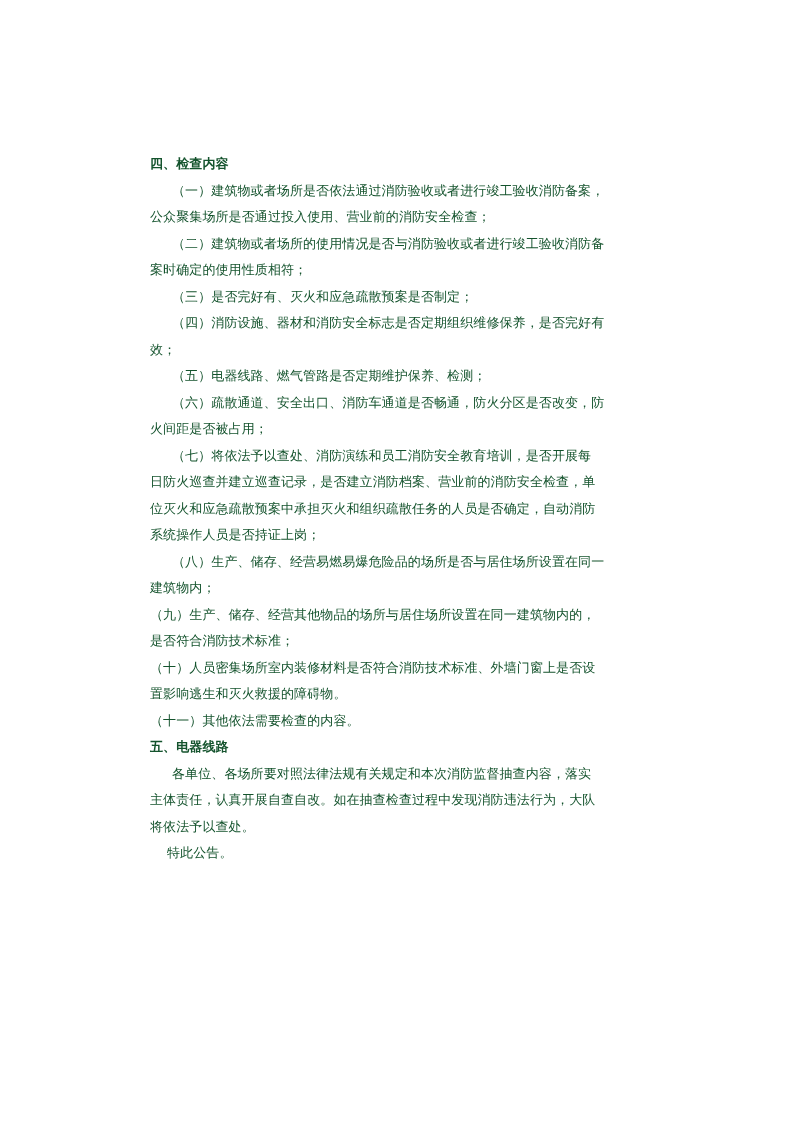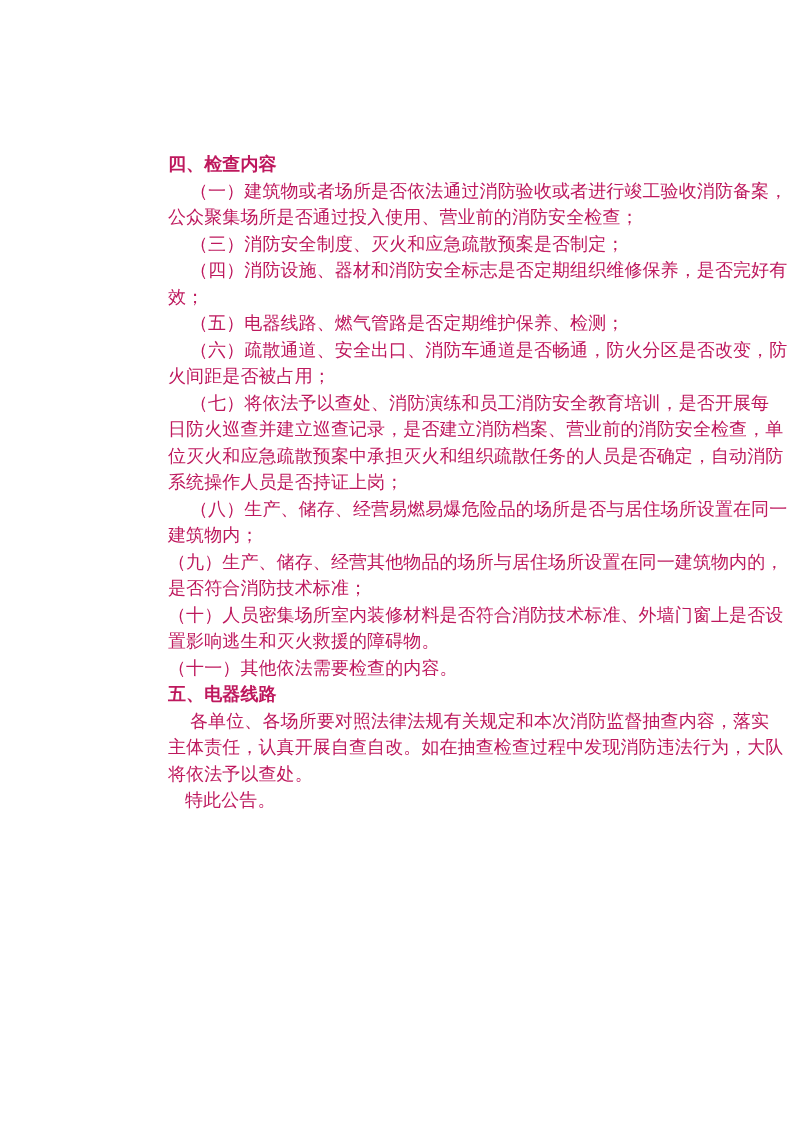--- a/index.html
+++ b/index.html
@@ -10,25 +10,25 @@
   .page {
     position: relative;
     width: 793px;
     height: 1122px;
     background: #ffffff;
     overflow: hidden;
     font-family: "Liberation Sans", "DejaVu Sans", sans-serif;
   }
   .content {
     position: absolute;
-    left: 168px;
+    left: 150px;
     top: 151px;
     width: 505px;
-    color: #be185d;
-    font-size: 18px;
+    color: #14532d;
+    font-size: 13px;
     line-height: 26.5px;
     letter-spacing: 0.1px;
   }
   .block { margin: 0; padding: 0; }
   .block.heading { font-weight: bold; }
   .line {
     white-space: nowrap;
     height: 26.5px;
   }
   .line.indent { text-indent: 22px; }
@@ -40,23 +40,25 @@
 <div class="page">
   <div class="content">
       <div class="block heading">
         <div class="line">四、检查内容</div>
       </div>
       <div class="block para">
         <div class="line indent">（一）建筑物或者场所是否依法通过消防验收或者进行竣工验收消防备案，</div>
         <div class="line">公众聚集场所是否通过投入使用、营业前的消防安全检查；</div>
       </div>
       <div class="block para">
+        <div class="line indent">（二）建筑物或者场所的使用情况是否与消防验收或者进行竣工验收消防备</div>
+        <div class="line">案时确定的使用性质相符；</div>
       </div>
       <div class="block para">
-        <div class="line indent">（三）消防安全制度、灭火和应急疏散预案是否制定；</div>
+        <div class="line indent">（三）是否完好有、灭火和应急疏散预案是否制定；</div>
       </div>
       <div class="block para">
         <div class="line indent">（四）消防设施、器材和消防安全标志是否定期组织维修保养，是否完好有</div>
         <div class="line">效；</div>
       </div>
       <div class="block para">
         <div class="line indent">（五）电器线路、燃气管路是否定期维护保养、检测；</div>
       </div>
       <div class="block para">
         <div class="line indent">（六）疏散通道、安全出口、消防车通道是否畅通，防火分区是否改变，防</div>

